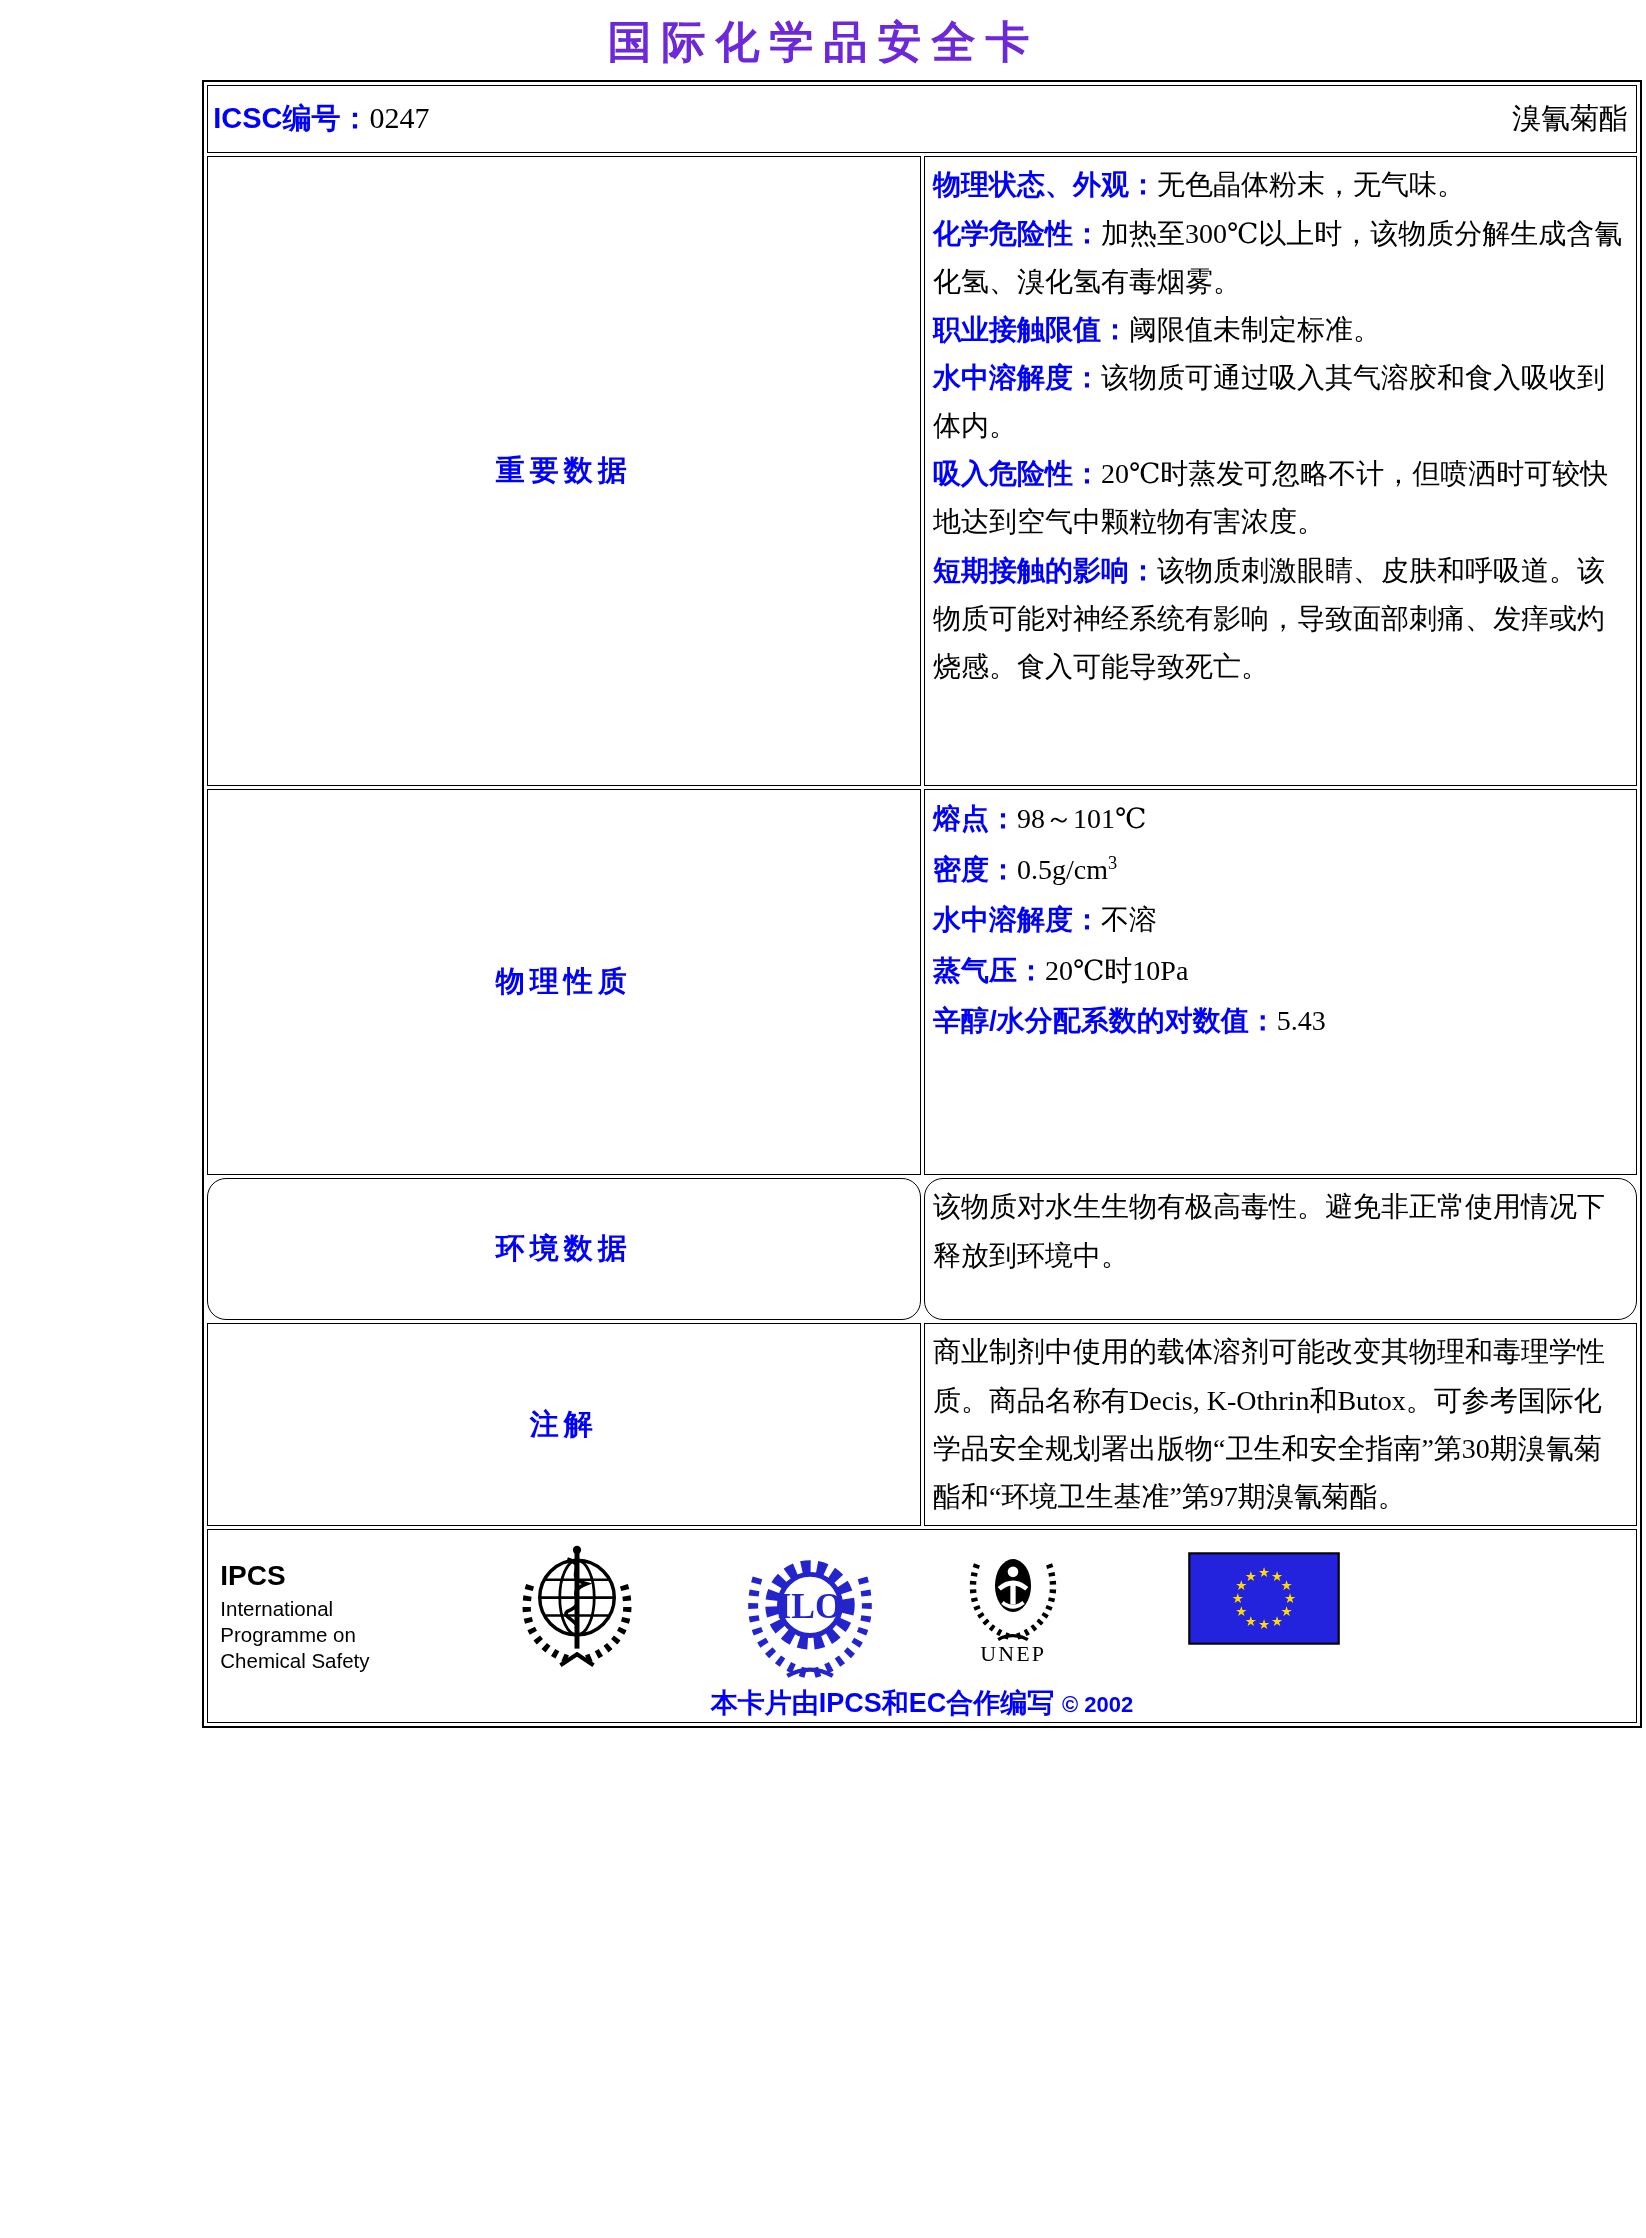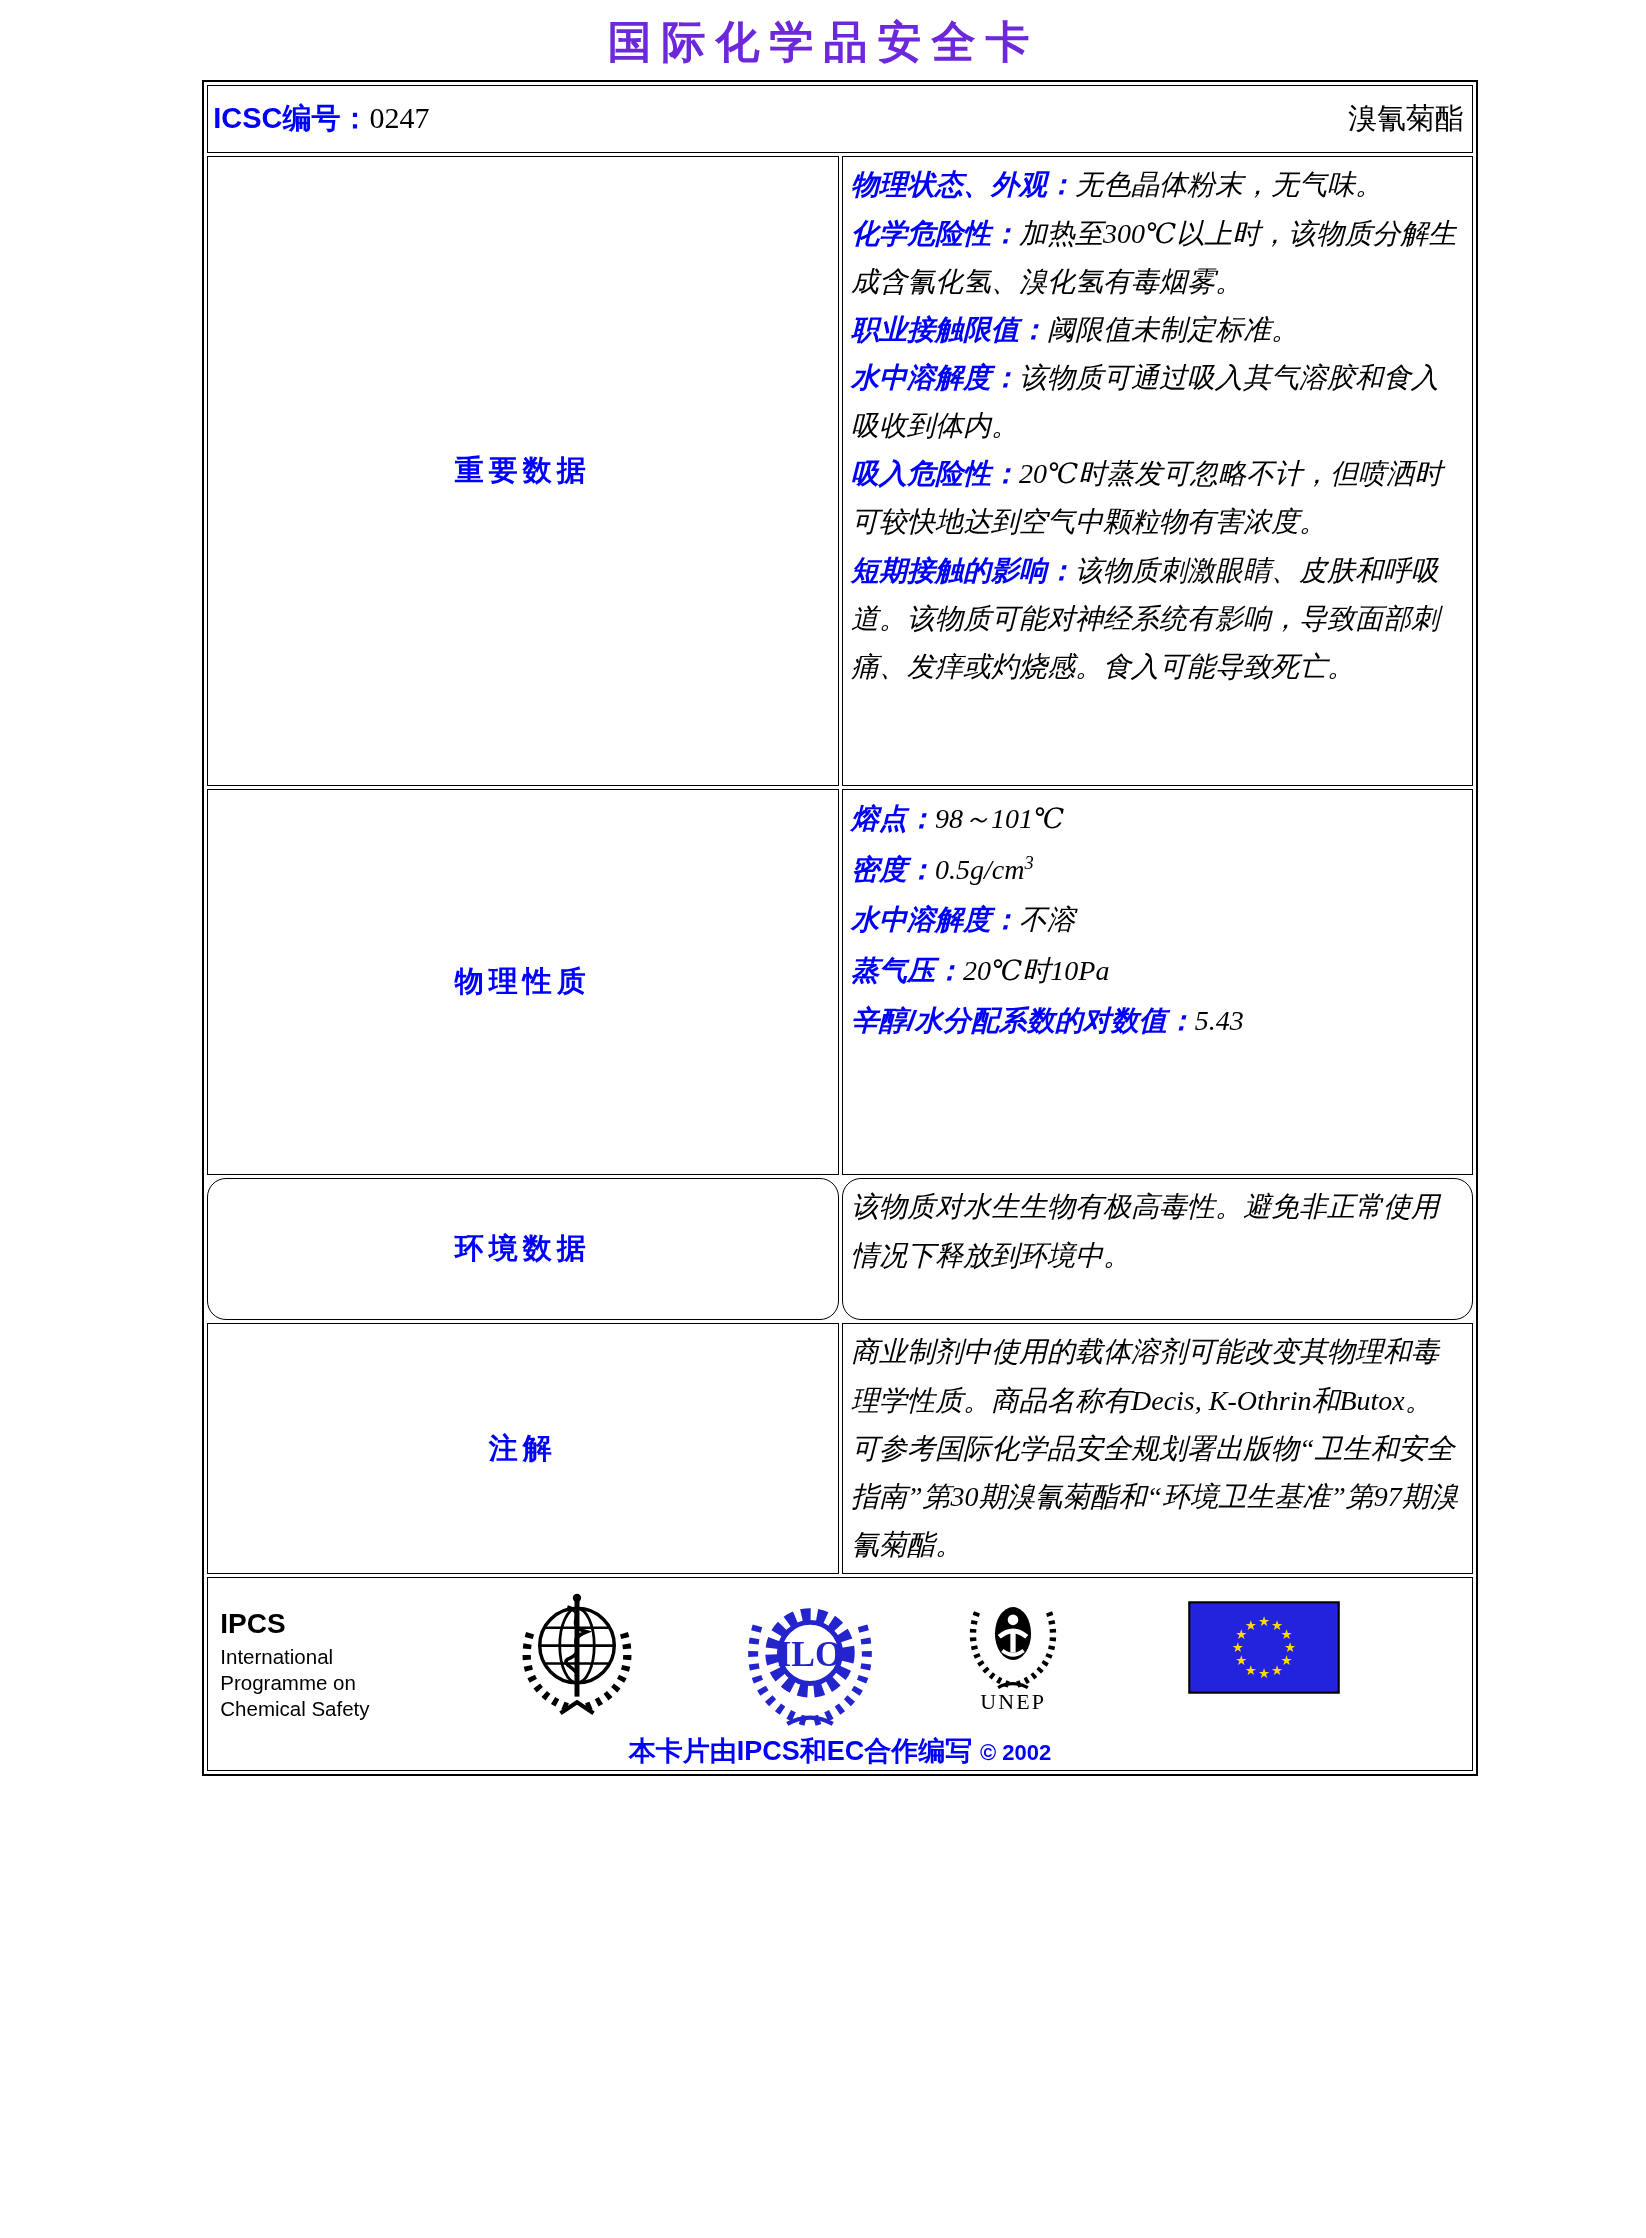--- a/index.html
+++ b/index.html
@@ -10,30 +10,30 @@
     position:relative; overflow:hidden;
   }
   .page-title {
     margin:12.7px 0 8.5px; text-align:center;
     color:#6d28d9; font-family:"Liberation Sans","DejaVu Sans",sans-serif;
     font-weight:900; font-size:44px; letter-spacing:10px;
   }
   table.card {
     border-collapse:separate; border-spacing:3.5px;
     border:2.1px solid #000; background:#fff;
-    margin-left:202px; width:1276px;
+    margin-left:202px; width:1440px;
     table-layout:fixed;
   }
   table.card td { border:1.4px solid #000; background:#fff; }
   td.label-cell { width:178px; text-align:center; vertical-align:middle; }
   .section-label {
     color:#0000ff; font-family:Liberation Mono, monospace;
     font-weight:bold; font-size:29px; letter-spacing:5px; white-space:nowrap;
   }
-  td.content-cell { vertical-align:top; padding:4.2px 11.3px 4.2px 8.5px; font-size:28px; line-height:1.72;font-style:italic; }
+  td.content-cell { vertical-align:top; padding:4.2px 11.3px 4.2px 8.5px; font-size:28px; line-height:1.72; }
   td.content-cell.phys { line-height:1.80; }
   td.middle { vertical-align:middle; }
   p.entry { margin:0; }
   .blue-inline { color:#0000ff; font-family:"Liberation Sans","DejaVu Sans",sans-serif; font-weight:bold; }
   sup { font-size:18.4px; }
 
   
   .h-header  { height:68px;  }
   .h-important { height:630px; }
   .h-physical  { height:386px; }

